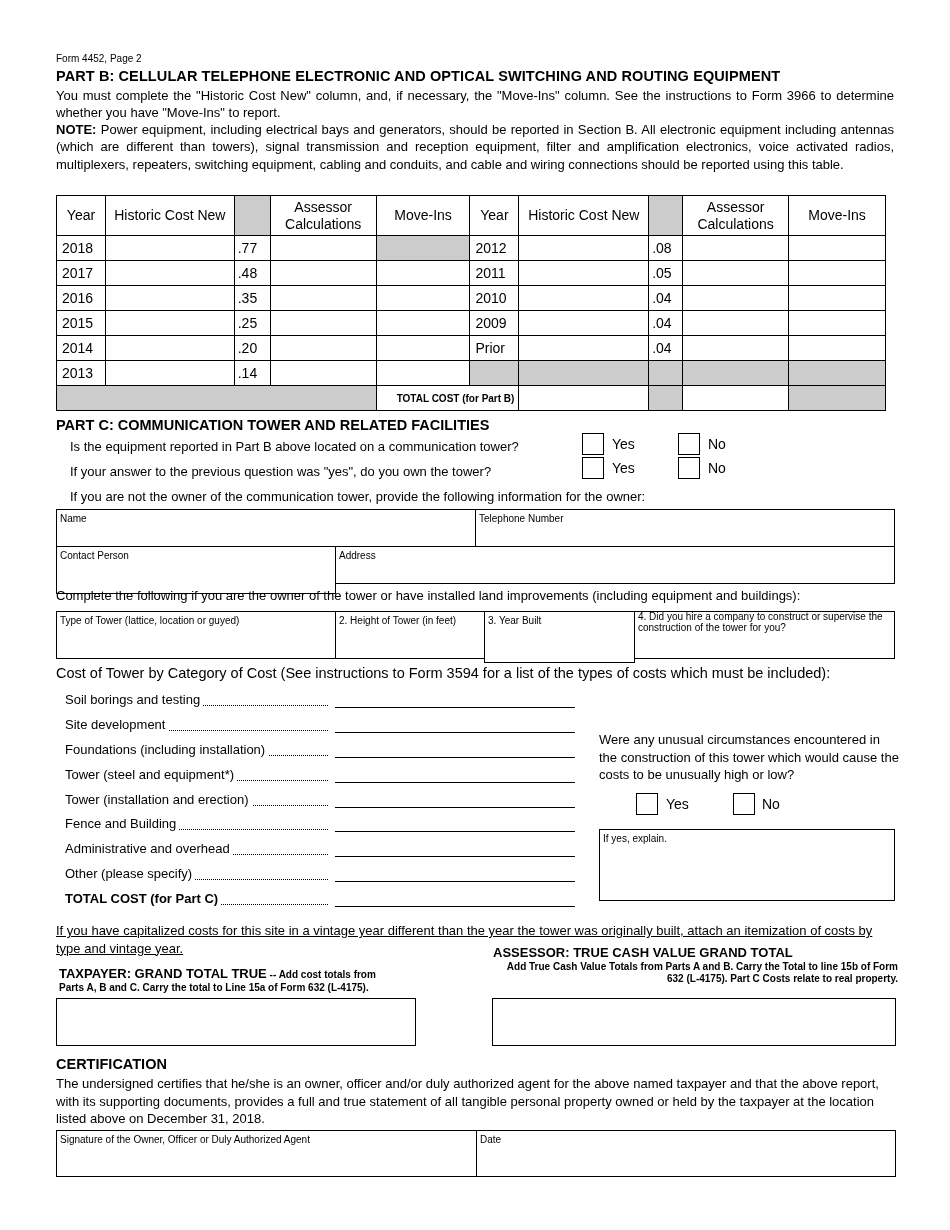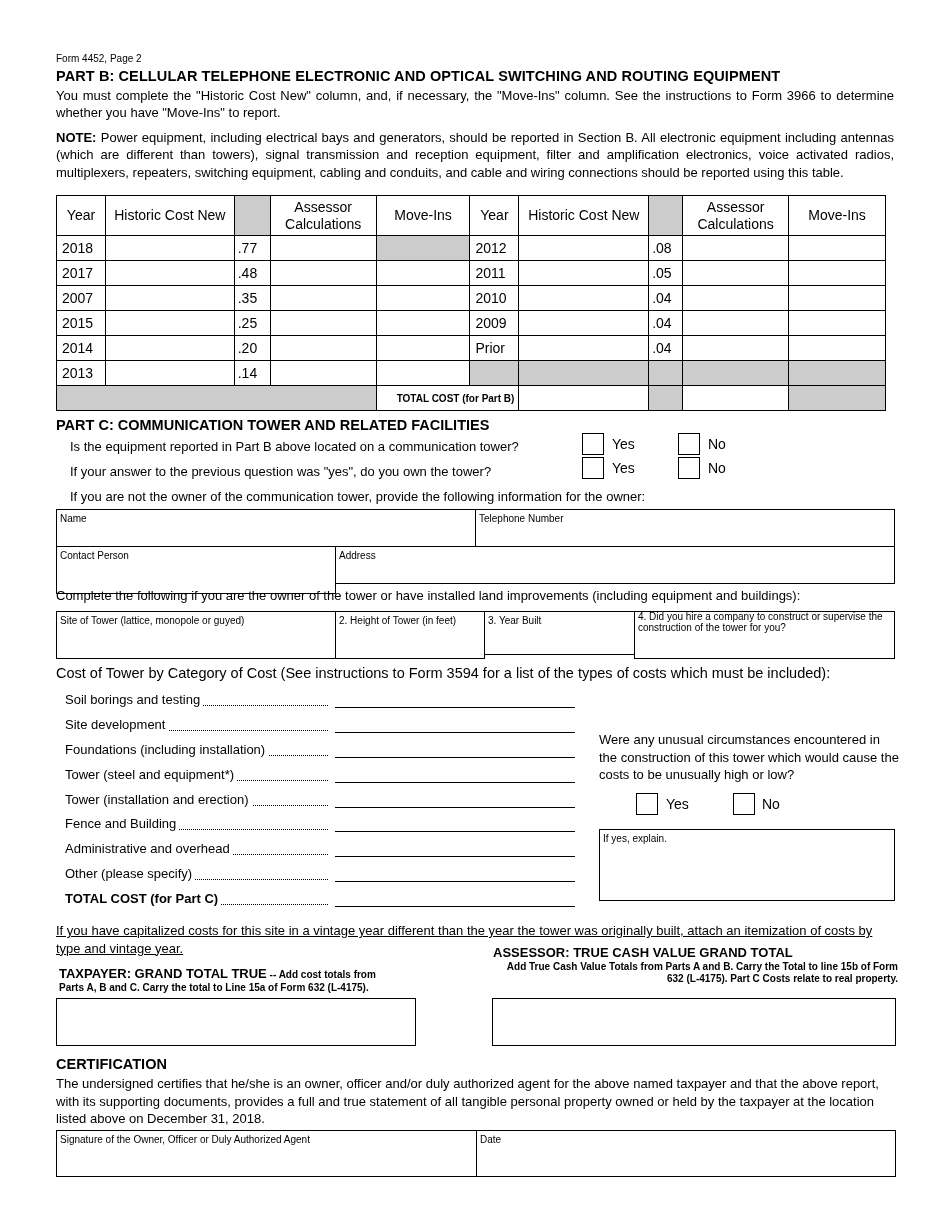--- a/index.html
+++ b/index.html
@@ -3,21 +3,21 @@
 <meta charset="utf-8">
 <style>
   * { box-sizing: border-box; margin: 0; padding: 0; }
   html, body { width: 950px; height: 1230px; background: #ffffff; }
   body { font-family: "Liberation Sans", sans-serif; color: #000; position: relative; overflow: hidden; }
   .abs { position: absolute; }
   .form-id { left: 56px; top: 53px; font-size: 10px; }
   .partb-title { left: 56px; top: 68px; font-size: 14.5px; font-weight: bold; letter-spacing: 0.1px; }
   .para { left: 56px; width: 838px; font-size: 13px; line-height: 17.3px; text-align: justify; }
   .intro { top: 87px; }
-  .note { top: 129px; }
+  .note { top: 121px; }
   .note b { font-weight: bold; }
 
   table.tb { position: absolute; left: 56px; top: 195px; width: 830px; border-collapse: collapse; }
   table.tb td, table.tb th { border: 1px solid #000; font-size: 14px; font-weight: normal; padding: 0 5px; height: 25px; vertical-align: middle; }
   table.tb th { height: 40px; text-align: center; line-height: 17px; }
   table.tb .gray { background: #cccccc; }
   table.tb .yr { text-align: left; }
   table.tb .total-label { font-size: 10px; font-weight: bold; text-align: right; padding-right: 4px; }
   table.tb .rate { text-align: left; padding-left: 3px; }
 
@@ -102,21 +102,21 @@
     <td class="rate">.48</td>
     <td></td>
     <td></td>
     <td class="yr">2011</td>
     <td></td>
     <td class="rate">.05</td>
     <td></td>
     <td></td>
   </tr>
   <tr>
-    <td class="yr">2007</td>
+    <td class="yr">2016</td>
     <td></td>
     <td class="rate">.35</td>
     <td></td>
     <td></td>
     <td class="yr">2010</td>
     <td></td>
     <td class="rate">.04</td>
     <td></td>
     <td></td>
   </tr>
@@ -191,26 +191,26 @@
 <div class="box" style="left:56px; top:546px; width:280px; height:48px">
     <span class="lbl">Contact Person</span>
   </div>
 <div class="box" style="left:335px; top:546px; width:560px; height:38px">
     <span class="lbl">Address</span>
   </div>
 
 <div class="abs complete-text">Complete the following if you are the owner of the tower or have installed land improvements (including equipment and buildings):</div>
 
 <div class="box" style="left:56px; top:611px; width:280px; height:48px">
-    <span class="lbl">Site of Tower (lattice, monopole or guyed)</span>
+    <span class="lbl">Type of Tower (lattice, location or guyed)</span>
   </div>
 <div class="box" style="left:335px; top:611px; width:150px; height:48px">
     <span class="lbl">2. Height of Tower (in feet)</span>
   </div>
-<div class="box" style="left:484px; top:611px; width:151px; height:44px">
+<div class="box" style="left:484px; top:611px; width:151px; height:52px">
     <span class="lbl">3. Year Built</span>
   </div>
 <div class="box" style="left:634px; top:611px; width:261px; height:48px">
     <span class="lbl" style="top:0px; line-height:10.5px">4. Did you hire a company to construct or supervise the construction of the tower for you?</span>
   </div>
 
 <div class="abs cost-title">Cost of Tower by Category of Cost (See instructions to Form 3594 for a list of the types of costs which must be included):</div>
 
 <div class="cost-row" style="top:692px">
     <div class="dots"></div>

